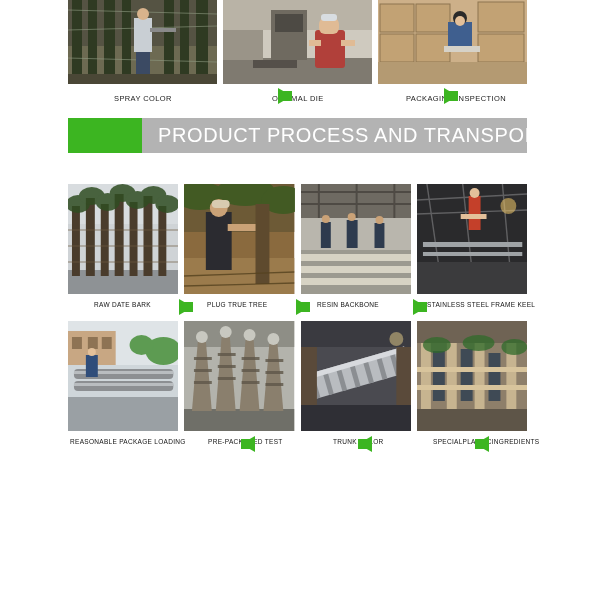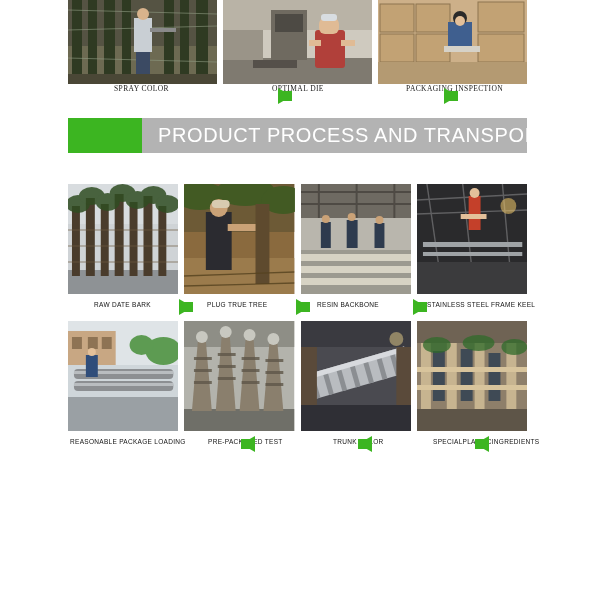--- a/index.html
+++ b/index.html
@@ -36,26 +36,25 @@
     height: 84px;
   }
   .top-imgs .cell { width: 149px; height: 84px; overflow: hidden; position: relative; }
 
   .top-caps {
     position: relative;
     height: 24px;
   }
   .top-caps .cap {
     position: absolute;
-    top: 0;
+    top: 10px;
     font-size: 7.5px;
     letter-spacing: .4px;
     color: #1a1a1a;
     white-space: nowrap;
-    font-family: Liberation Serif, serif;
   }
   .cap-spray { left: 46px; }
   .cap-die { left: 204px; }
   .cap-pack { left: 338px; }
 
   .arrow-right {
     position: absolute;
     width: 0; height: 0;
     border-top: 8px solid transparent;
     border-bottom: 8px solid transparent;

